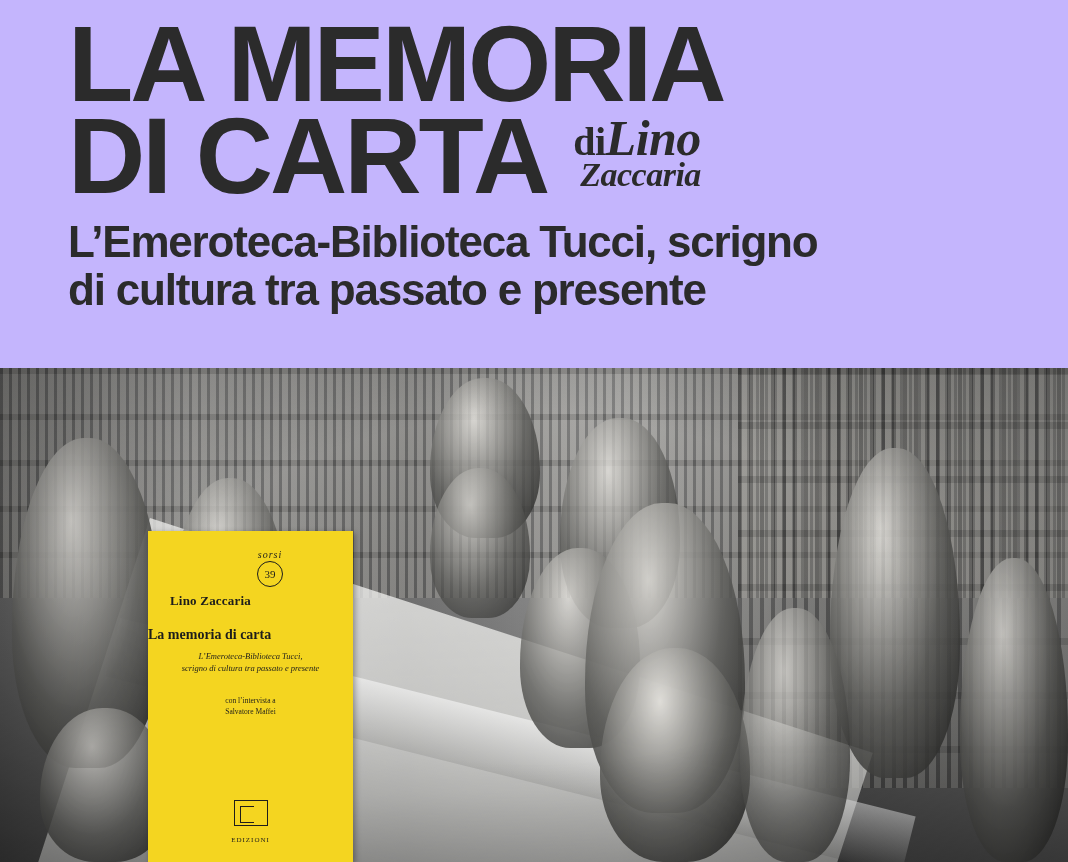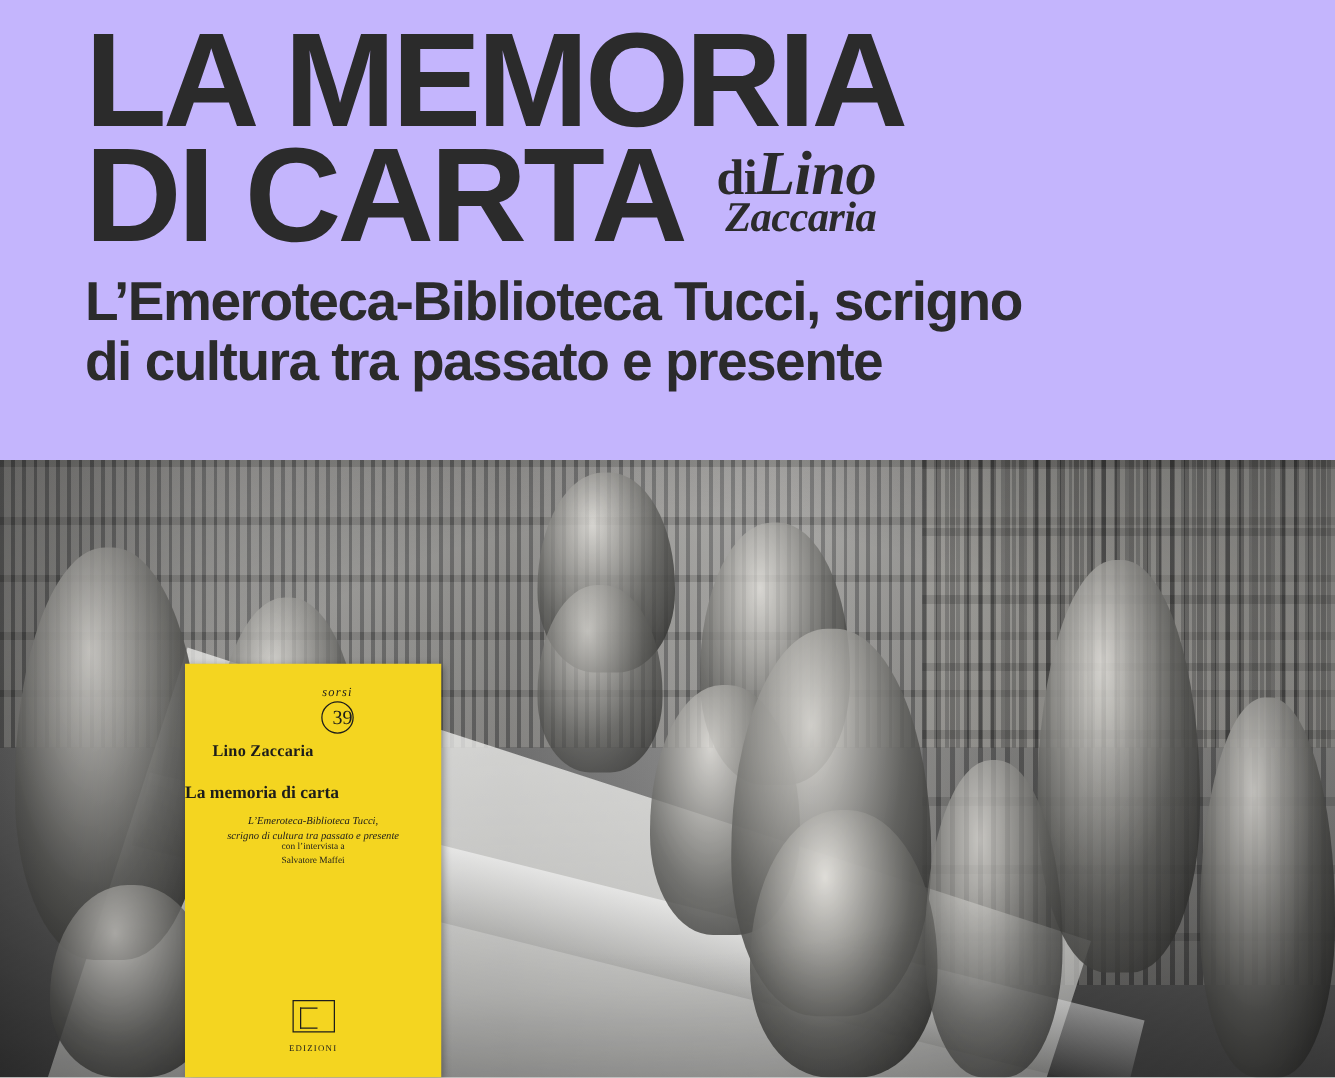--- a/index.html
+++ b/index.html
@@ -202,23 +202,23 @@
     font-size: 10px;
     letter-spacing: 1px;
     font-style: italic;
     display: block;
   }
   .book-series-circle {
     margin: 1px auto 0;
     width: 26px; height: 26px;
     border: 1px solid #1d1d1b;
     border-radius: 50%;
-    font-size: 16px;
+    font-size: 11px;
     line-height: 25px;
-    text-align: right;
+    text-align: center;
   }
   .book-author {
     position: absolute;
     top: 62px; left: 22px;
     font-family: "Liberation Serif", serif;
     font-weight: bold;
     font-size: 13px;
     color: #1d1d1b;
     letter-spacing: .2px;
   }
@@ -236,21 +236,21 @@
     top: 119px; left: 14px; right: 14px;
     text-align: center;
     font-family: "Liberation Serif", serif;
     font-style: italic;
     font-size: 8.5px;
     line-height: 1.45;
     color: #1d1d1b;
   }
   .book-interview {
     position: absolute;
-    top: 140px; left: 0; right: 0;
+    top: 164px; left: 0; right: 0;
     text-align: center;
     font-family: "Liberation Serif", serif;
     font-size: 7.5px;
     line-height: 1.5;
     color: #1d1d1b;
   }
   .book-interview .line2 { display: block; }
   .book-logo {
     position: absolute;
     bottom: 16px; left: 0; right: 0;

